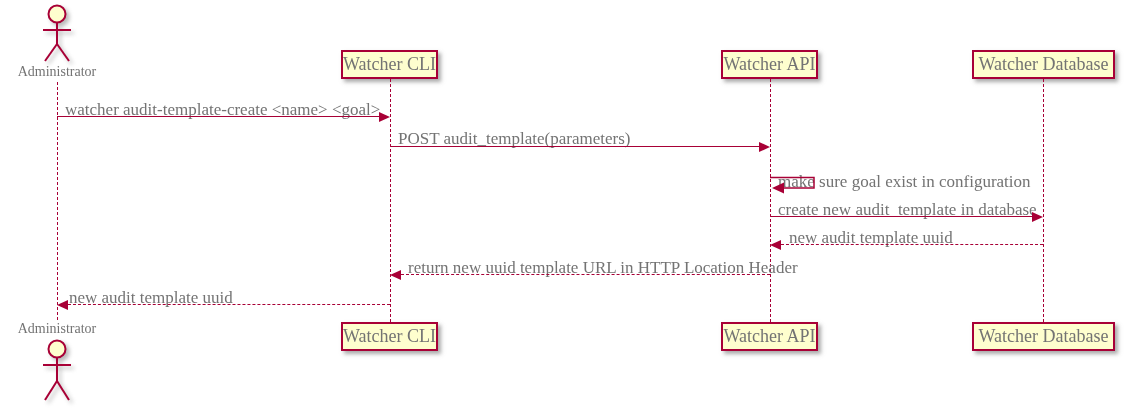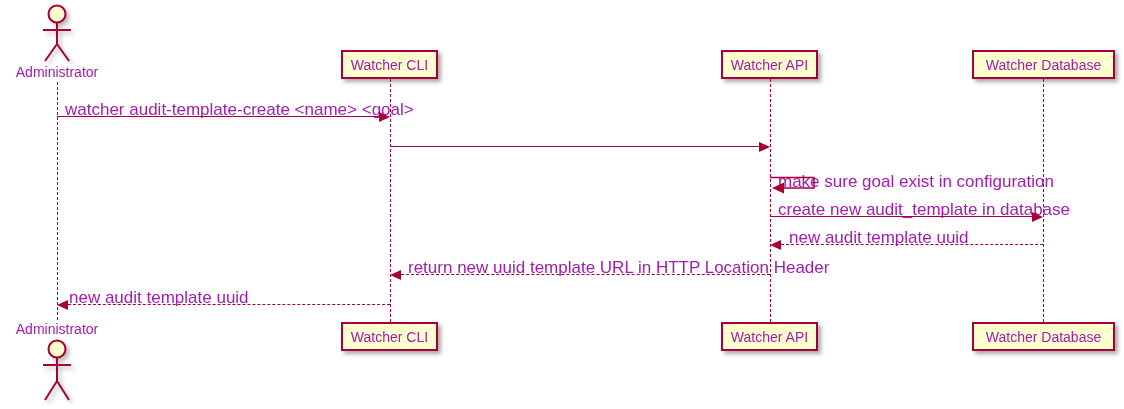--- a/index.html
+++ b/index.html
@@ -1,25 +1,25 @@
 <!DOCTYPE html>
 <html><head>
 <meta charset="utf-8">
 <style>
   html,body { margin:0; padding:0; background:#ffffff; }
   .canvas {
     position:relative; width:1124px; height:409px; background:#ffffff;
-    font-family:Liberation Sans, sans-serif; color:#a21caf; overflow:hidden;
+    font-family:Liberation Serif, serif; color:#737373; overflow:hidden;
   }
   .participant {
     position:absolute; height:29px; box-sizing:border-box;
     background:#FEFECE; border:2px solid #A80036;
     box-shadow:3px 3px 4px rgba(100,100,100,0.55);
     display:flex; align-items:center; justify-content:center;
-    font-size:14px; white-space:nowrap; padding:0 6px;
+    font-size:18px; white-space:nowrap; padding:0 6px;
   }
   .lifeline { position:absolute; width:0; border-left:1px dashed #A80036; }
   .actor-label {
     position:absolute; width:114px; text-align:center; font-size:14px; white-space:nowrap;
   }
   .actor-fig { position:absolute; filter:drop-shadow(3px 3px 2px rgba(100,100,100,0.45)); }
   .msg-label { position:absolute; font-size:17px; white-space:nowrap; }
   .line-solid { position:absolute; height:0; border-top:1.5px solid #A80036; }
   .line-dashed { position:absolute; height:0; border-top:1.5px dashed #A80036; }
   .head-right {
@@ -57,20 +57,21 @@
 
   <div class="lifeline" style="left:57px;  top:82px; height:238px;"></div>
   <div class="lifeline" style="left:390px; top:79px; height:243px;"></div>
   <div class="lifeline" style="left:770px; top:79px; height:243px;"></div>
   <div class="lifeline" style="left:1043px; top:79px; height:243px;"></div>
 
   <div class="msg-label" style="left:65px; top:100px;">watcher audit-template-create &lt;name&gt; &lt;goal&gt;</div>
   <div class="line-solid" style="left:57px; top:116px; width:322px;"></div>
   <div class="head-right" style="left:379px; top:112px;"></div>
 
+  <div class="msg-label" style="left:398px; top:129px;">POST audit_template(parameters)</div>
   <div class="line-solid" style="left:390px; top:146px; width:369px;"></div>
   <div class="head-right" style="left:759px; top:142px;"></div>
 
   <div class="msg-label" style="left:778px; top:158px;margin-top:14px;">make sure goal exist in configuration</div>
   <svg style="position:absolute; left:770px; top:176px;" width="56" height="20" viewBox="0 0 56 20">
     <polyline points="0,1.5 44,1.5 44,12 13,12" fill="none" stroke="#A80036" stroke-width="1.5"></polyline>
     <polygon points="2,12 14,6.5 14,17.5" fill="#A80036"></polygon>
   </svg>
 
   <div class="msg-label" style="left:778px; top:200px;">create new audit_template in database</div>

